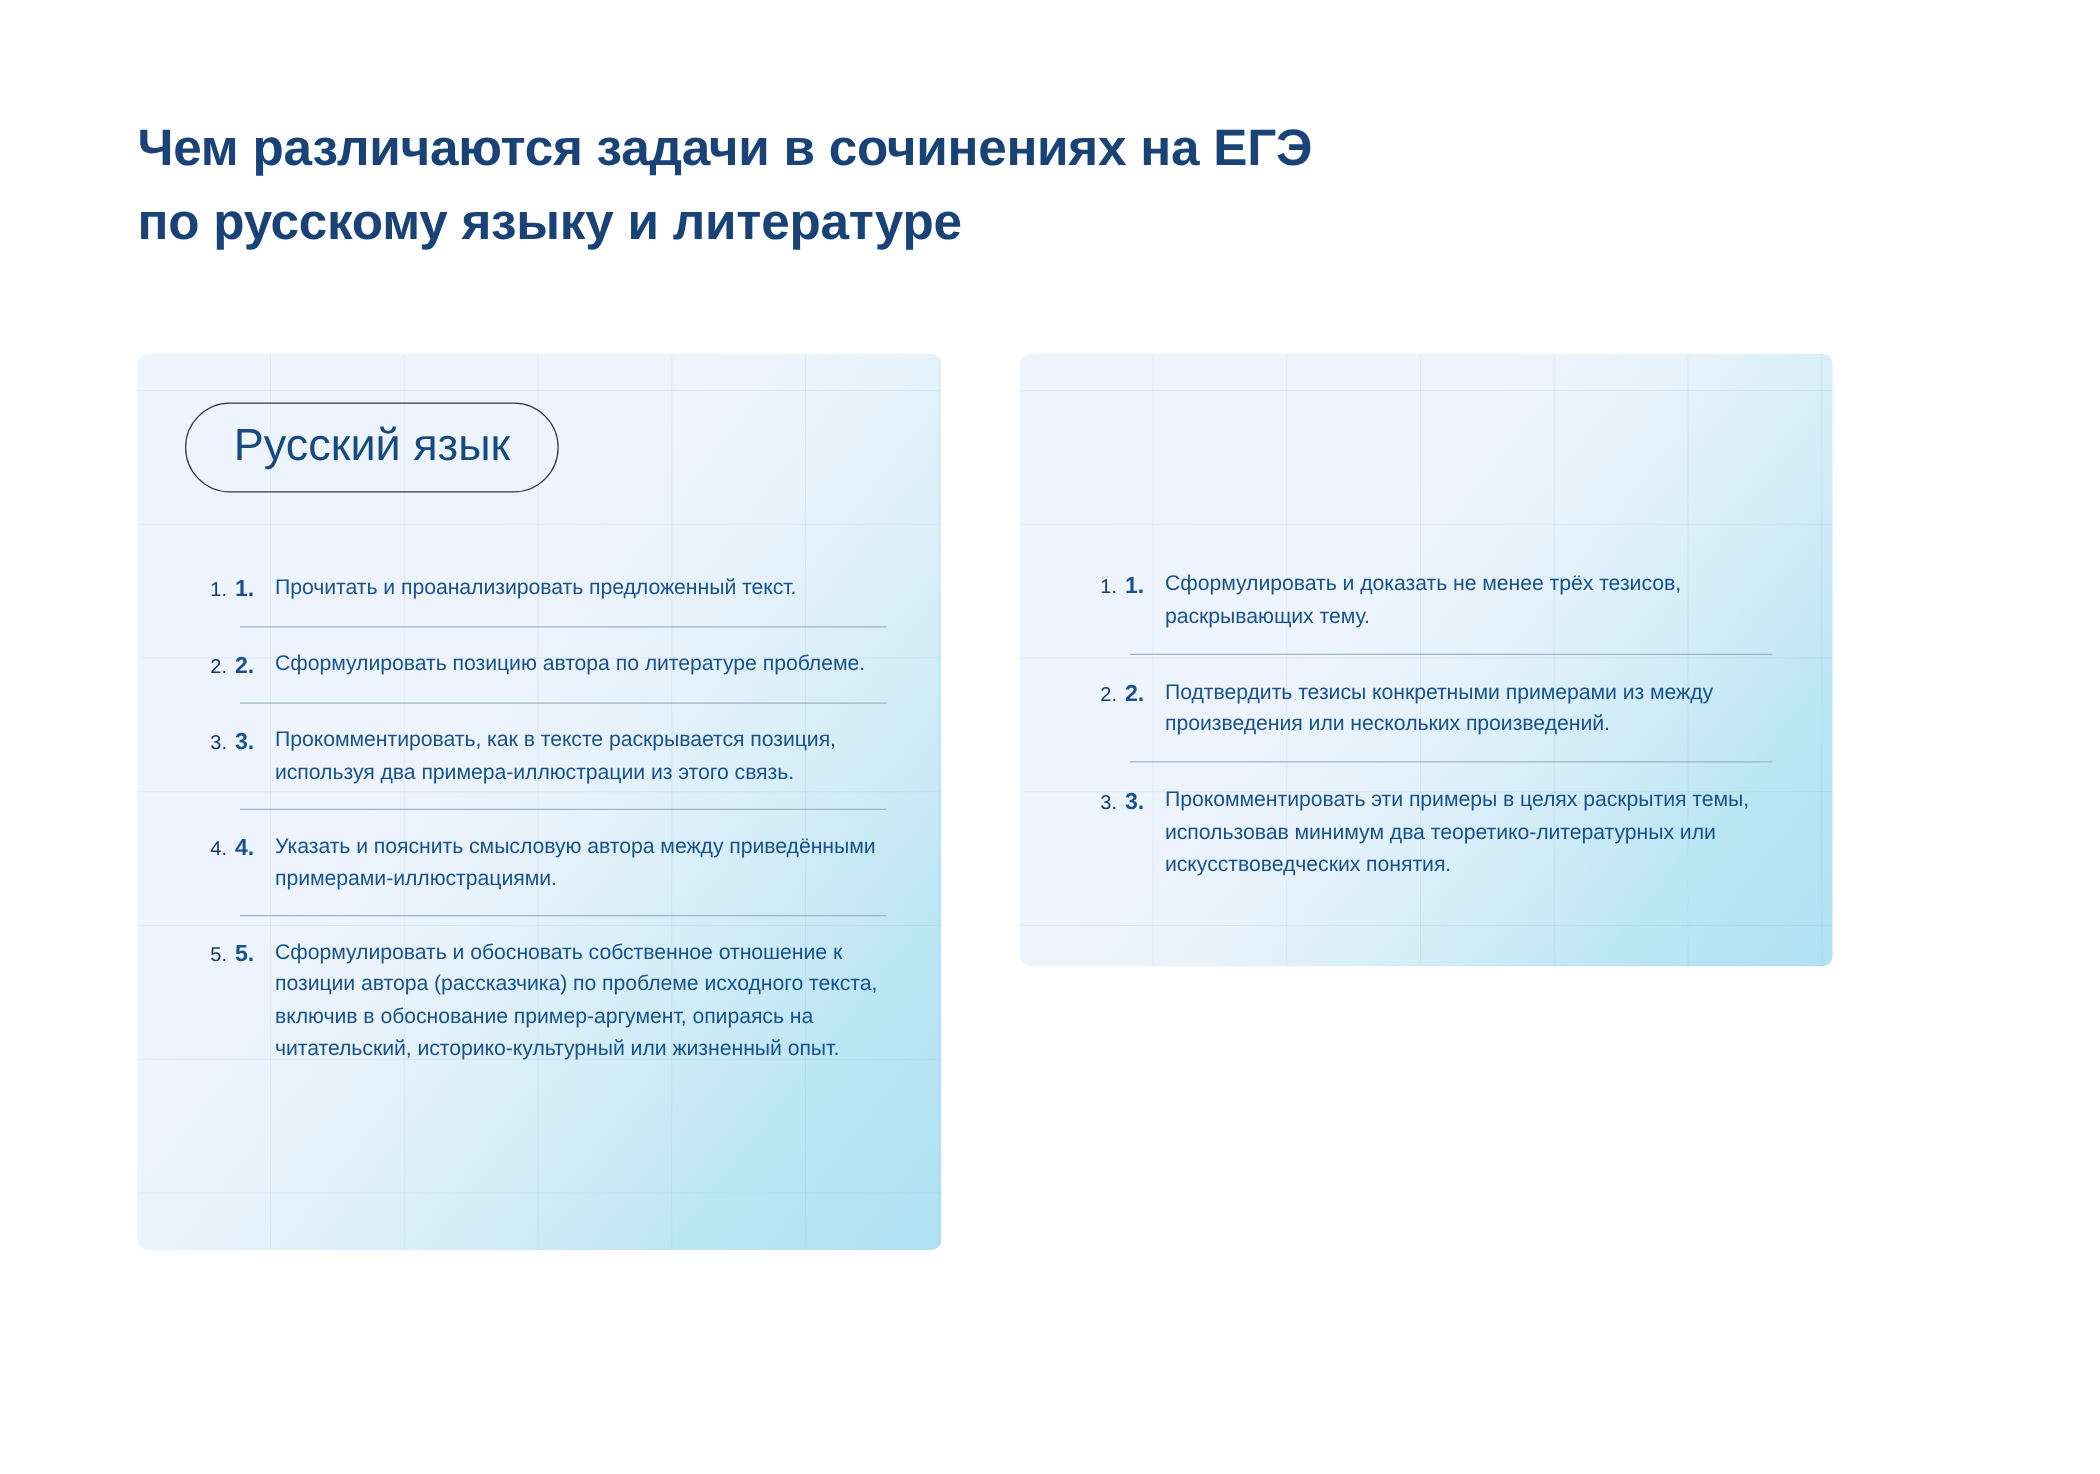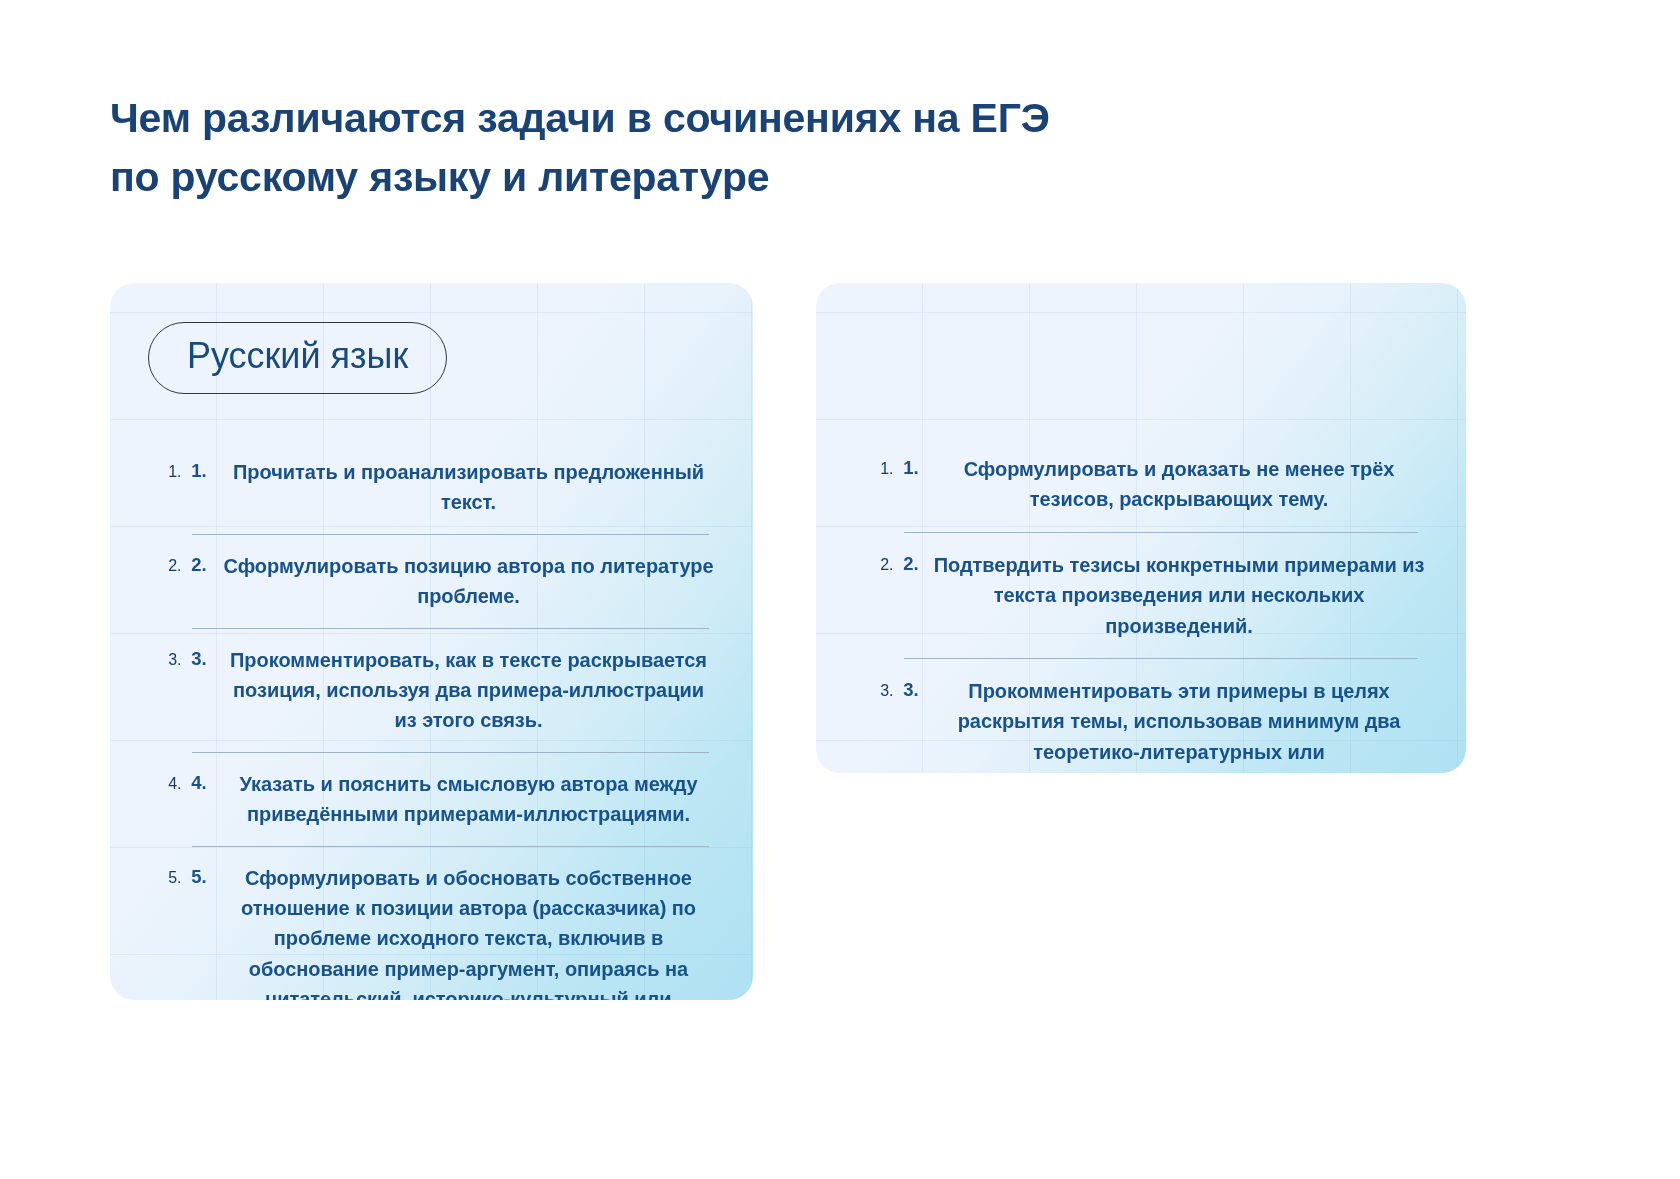--- a/index.html
+++ b/index.html
@@ -42,31 +42,30 @@
   .cards {
     position: absolute;
     left: 0;
     top: 0;
     width: 1680px;
     height: 1179px;
   }
 
   .card {
     position: absolute;
-    border-radius: 24px;
+    border-radius: 8px;
     overflow: hidden;
     background:
       linear-gradient(128deg,
         #eef4fd 0%,
         #eef4fd 38%,
         #e7f2fb 52%,
         #d3edf7 68%,
         #bde6f4 82%,
         #aee1f2 100%);
-    text-align: center;
   }
 
   
   .card .grid {
     position: absolute;
     inset: 0;
     background-image:
       linear-gradient(to right, rgba(120,160,200,0.13) 1px, transparent 1px),
       linear-gradient(to bottom, rgba(120,160,200,0.13) 1px, transparent 1px);
     background-size: 107px 107px;
@@ -134,23 +133,23 @@
   .task-num {
     flex: 0 0 auto;
     font-size: 18.5px;
     line-height: 1.52;
     font-weight: 700;
     color: #17528c;
     min-width: 22px;
   }
 
   .task-text {
-    font-size: 20px;
+    font-size: 17px;
     line-height: 1.52;
-    font-weight: 700;
+    font-weight: 400;
     color: #17528c;
     letter-spacing: -0.05px;
   }
 
   .divider {
     height: 1px;
     background: #9fb4c6;
     margin: 16px 8px 16px 6px;
     border: 0;
   }
@@ -232,21 +231,21 @@
           <div class="task-item">
             <span class="task-num">1.</span>
             <span class="task-text">Сформулировать и доказать не менее трёх тезисов, раскрывающих тему.</span>
           </div>
           <hr class="divider">
         </li>
 
         <li class="task-block">
           <div class="task-item">
             <span class="task-num">2.</span>
-            <span class="task-text">Подтвердить тезисы конкретными примерами из текста произведения или нескольких произведений.</span>
+            <span class="task-text">Подтвердить тезисы конкретными примерами из между произведения или нескольких произведений.</span>
           </div>
           <hr class="divider">
         </li>
 
         <li class="task-block">
           <div class="task-item">
             <span class="task-num">3.</span>
             <span class="task-text">Прокомментировать эти примеры в целях раскрытия темы, использовав минимум два теоретико-литературных или искусствоведческих понятия.</span>
           </div>
         </li>

